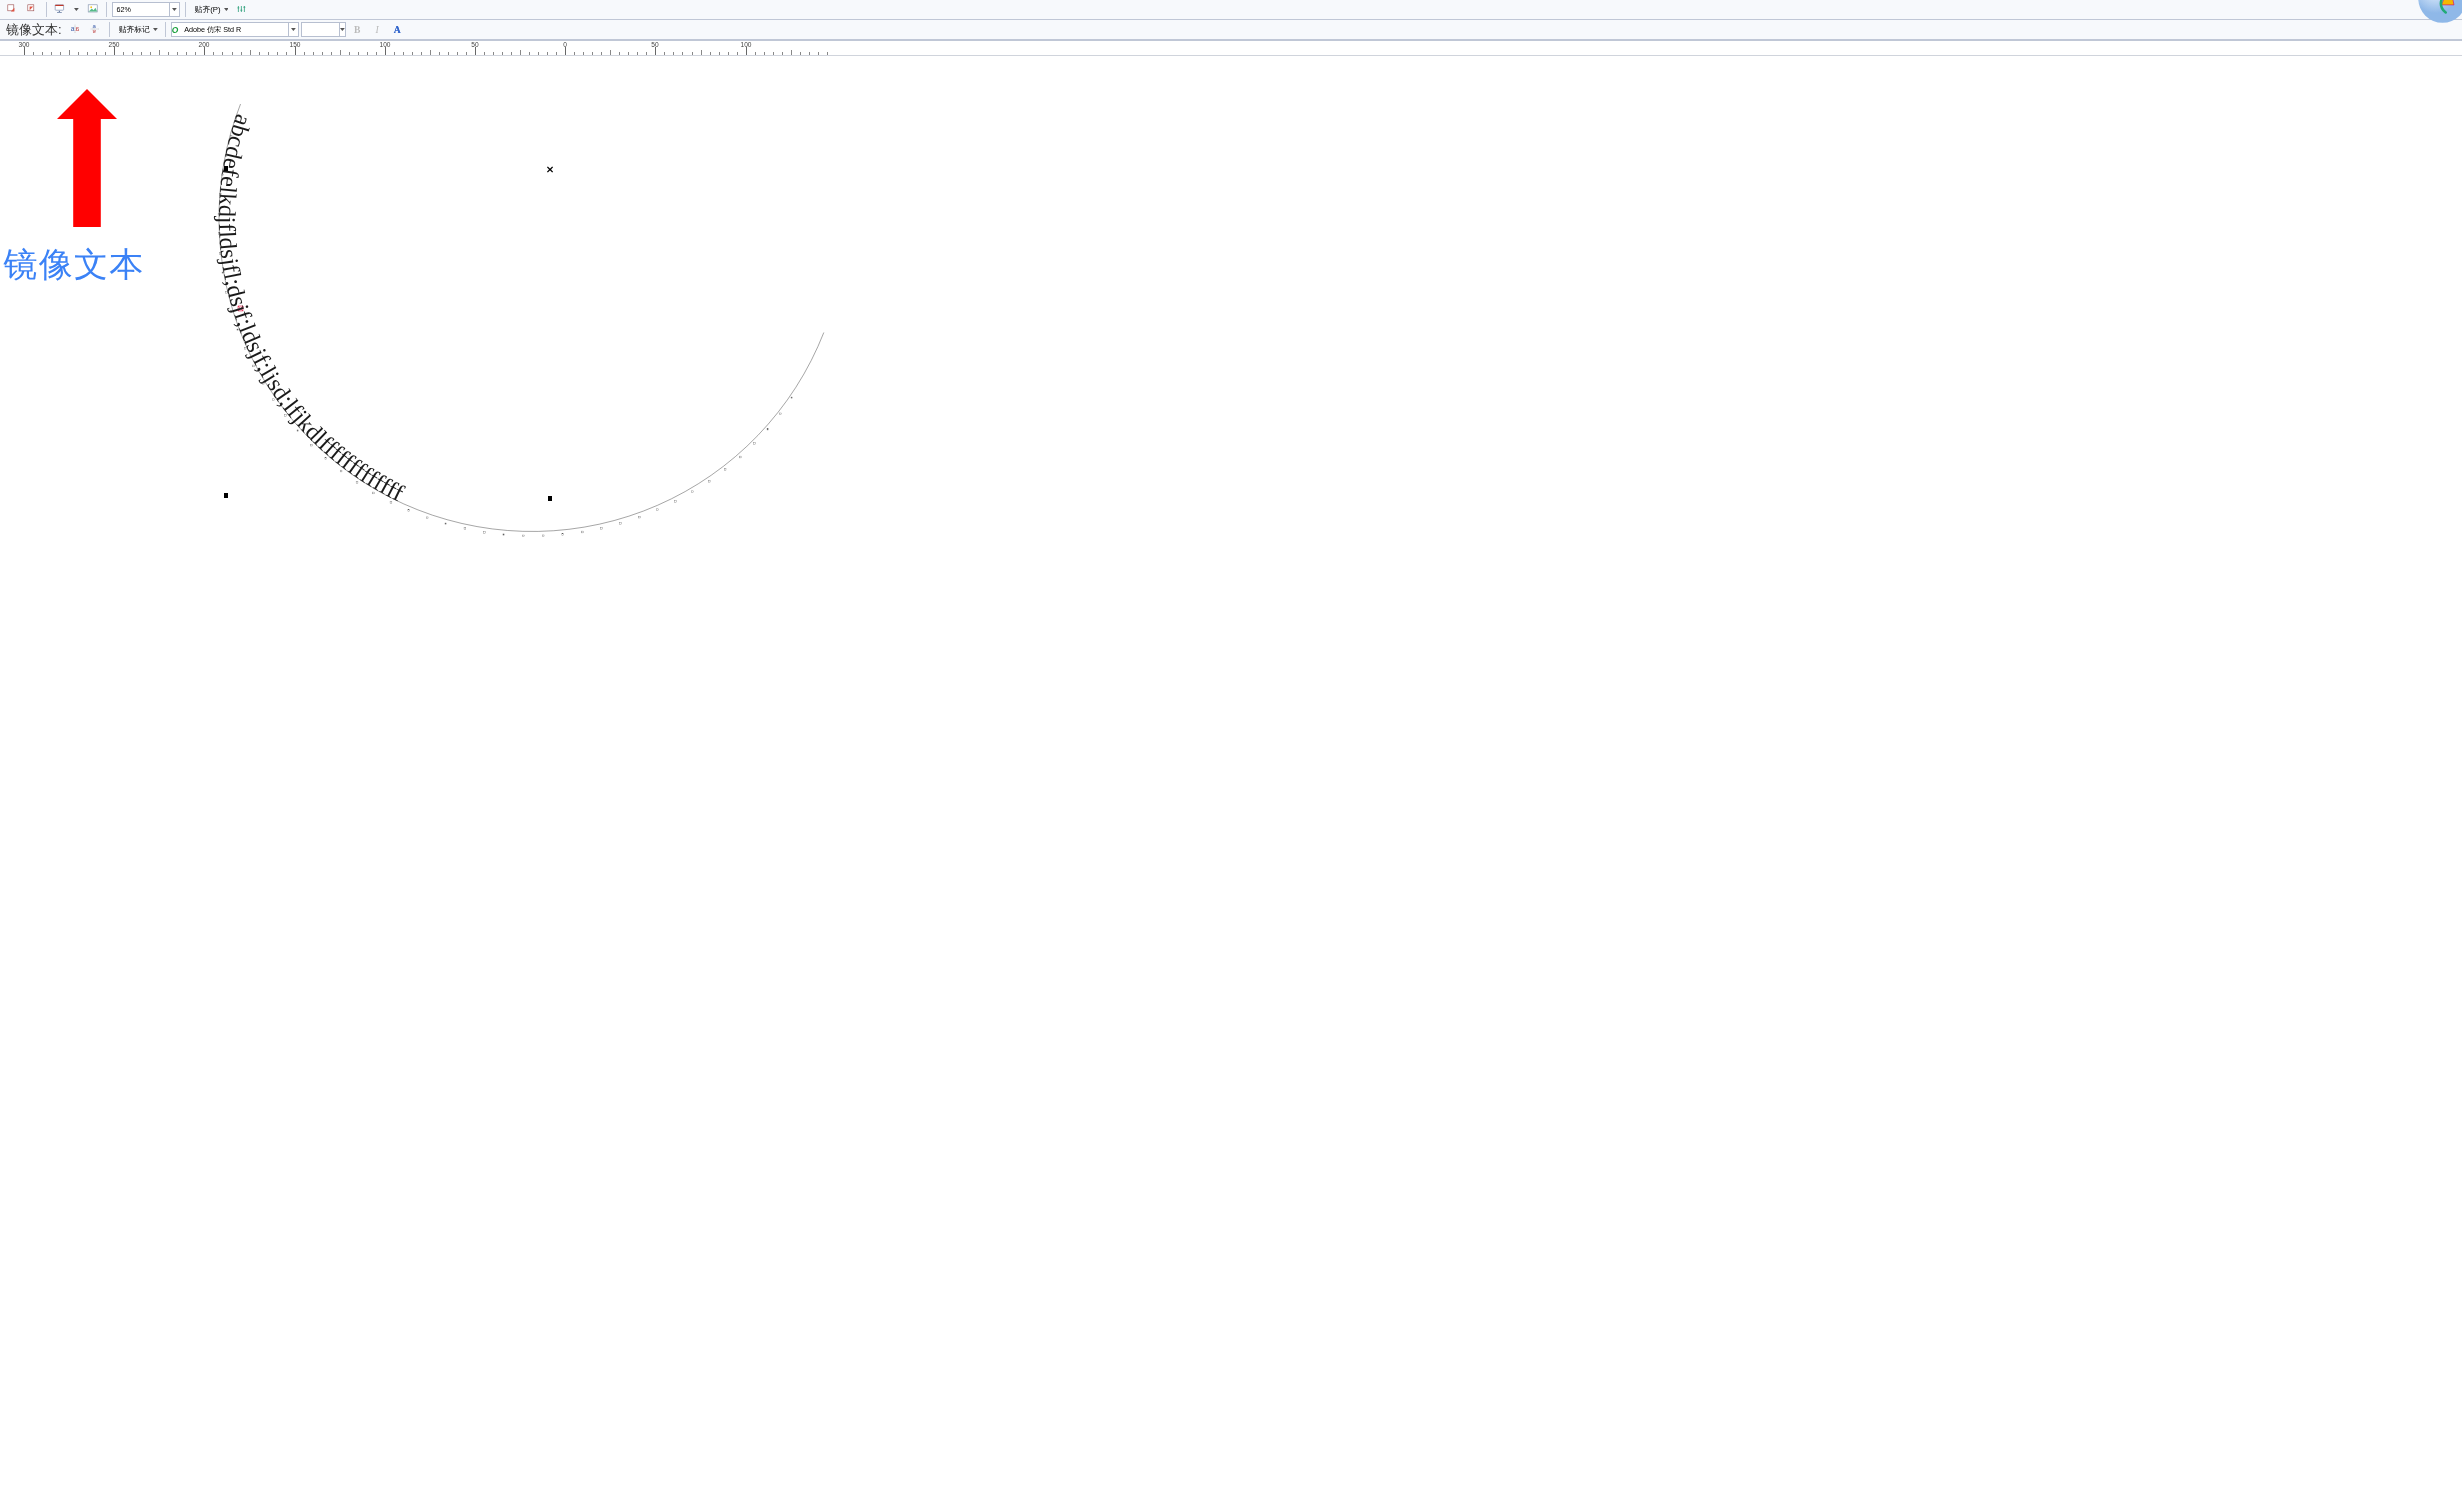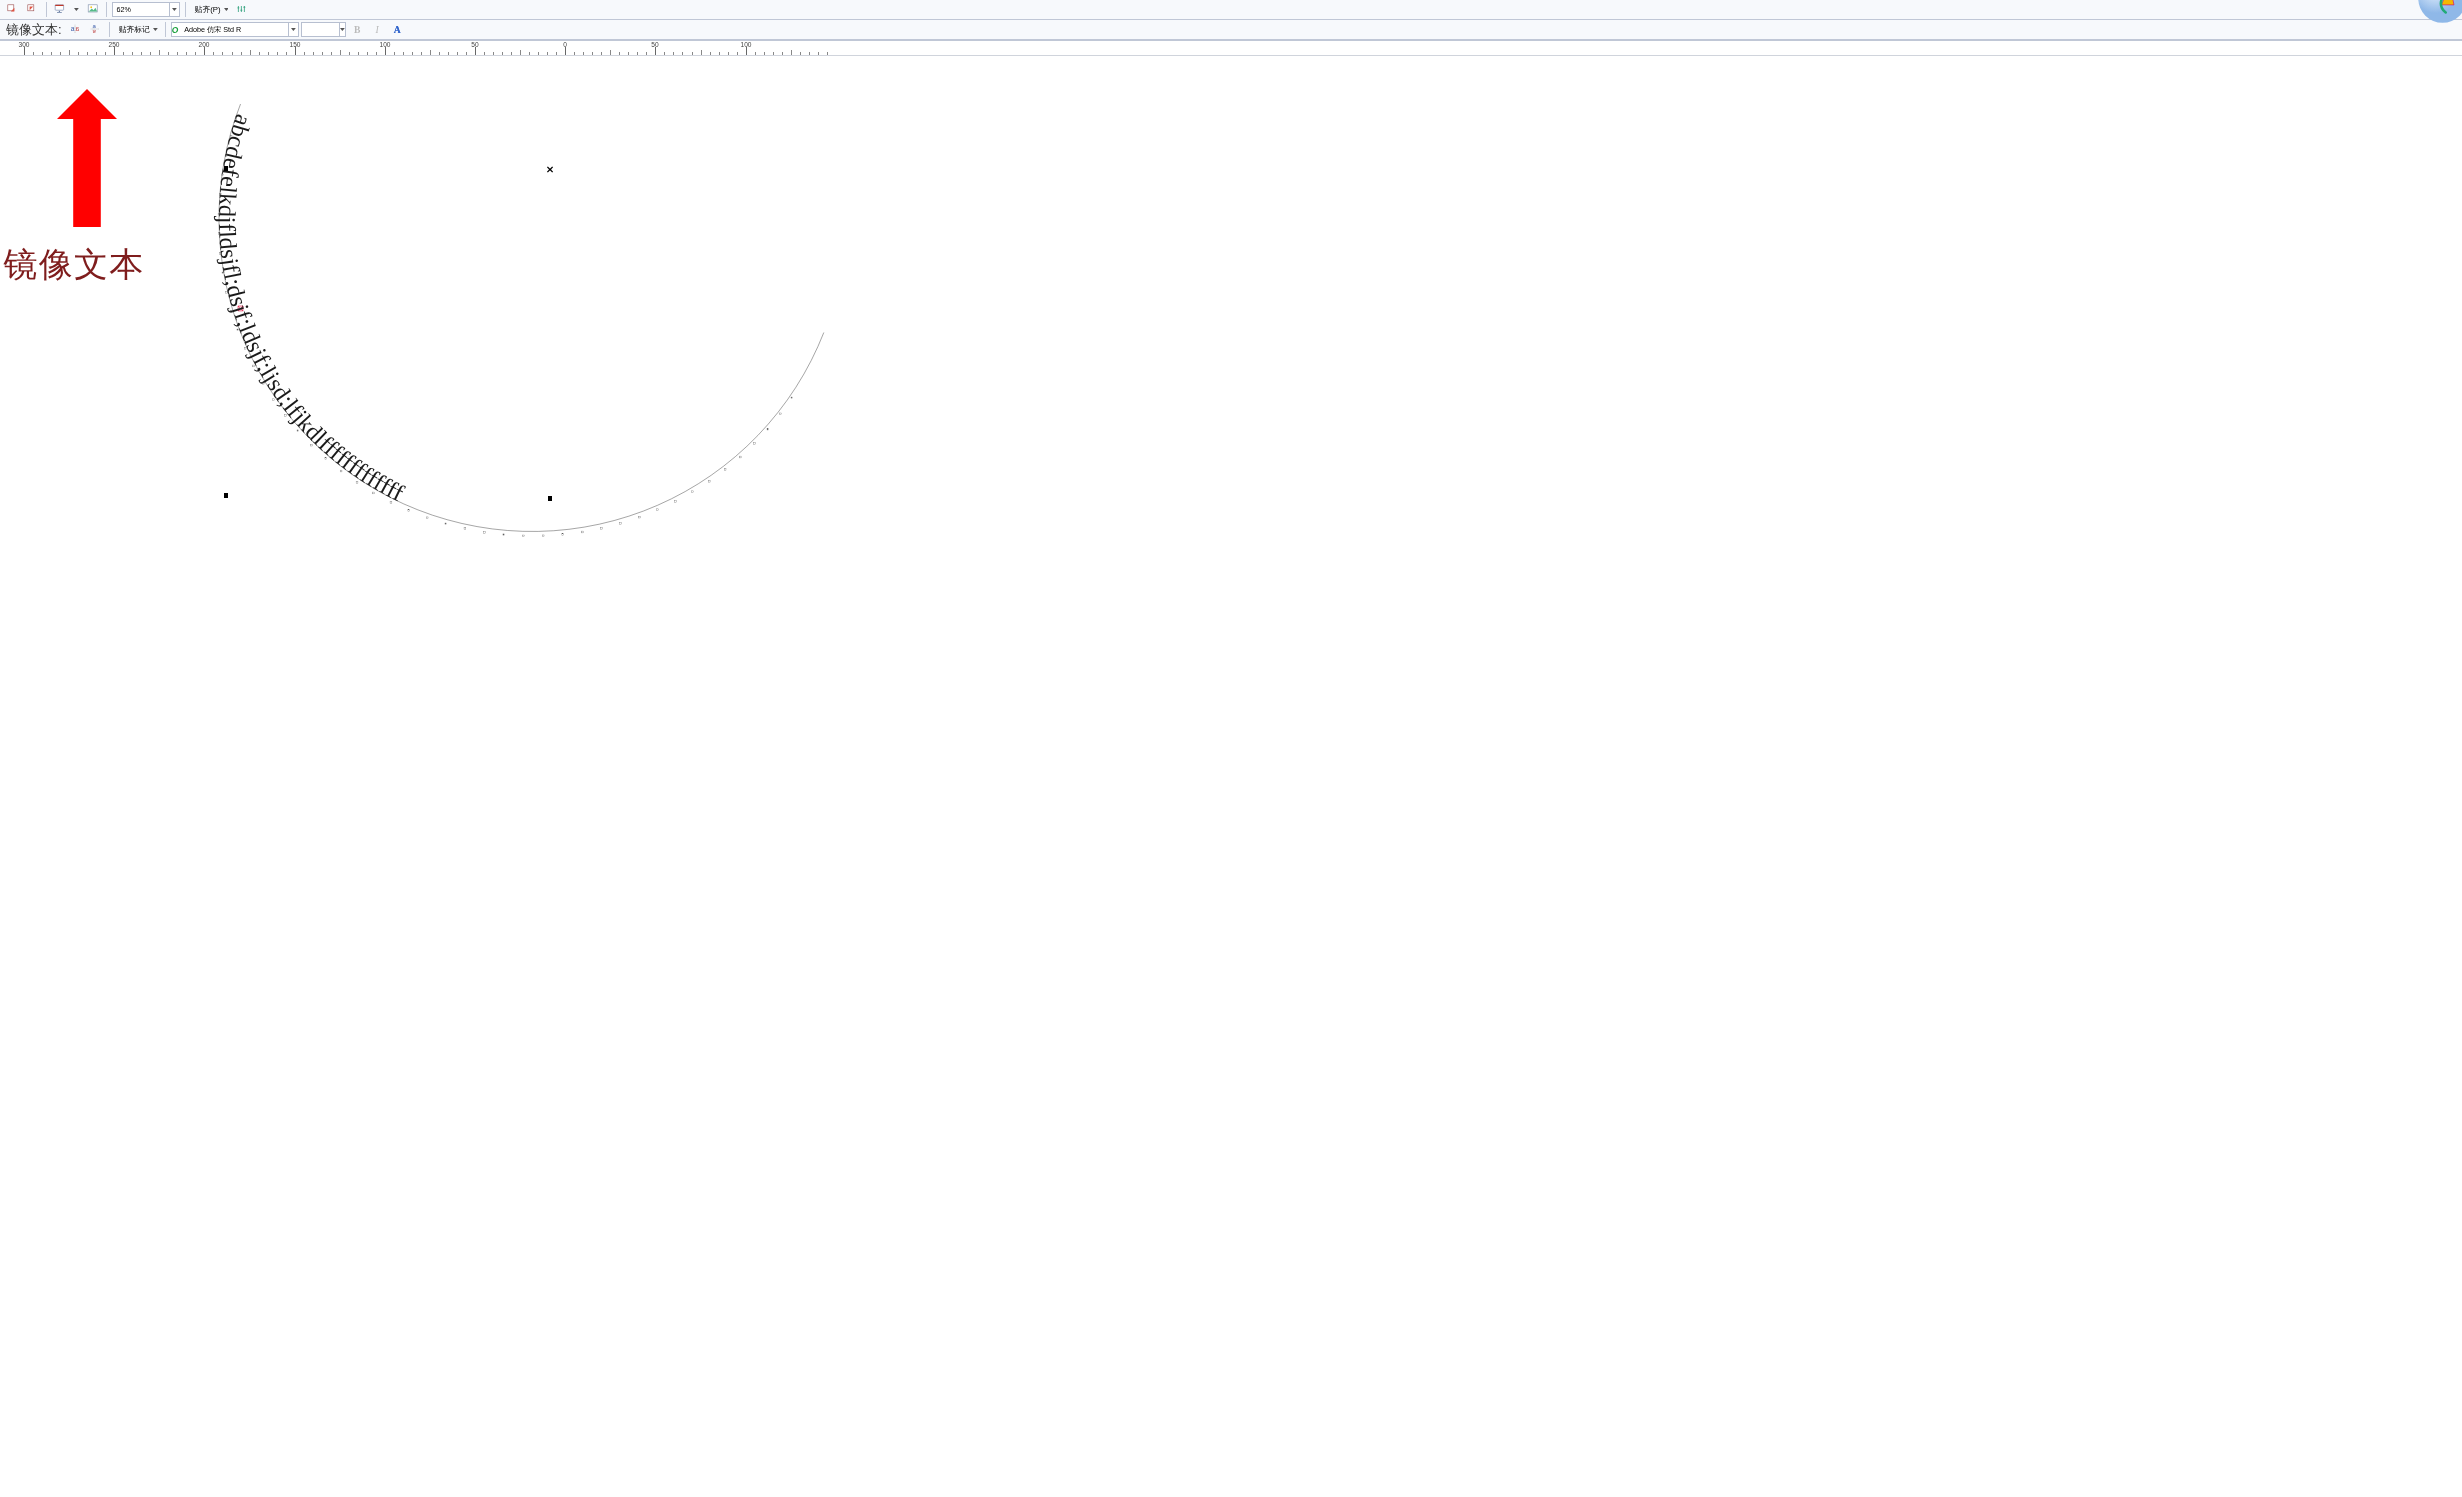--- a/index.html
+++ b/index.html
@@ -24,21 +24,21 @@
   .ruler .maj{position:absolute;bottom:0;width:0.6px;height:8.4px;background:#666;}
   .ruler .min{position:absolute;bottom:0;width:0.6px;height:3.6px;background:#888;}
   .ruler .num{position:absolute;top:0;transform:translateX(-50%);}
 
   
   .canvas-wrap{position:relative;height:calc(100vh - 54px);overflow:hidden;background:#fff;}
   .canvas{position:absolute;inset:0;}
 
   
   .anno-arrow{position:absolute;left:30px;top:30px;}
-  .anno-text{position:absolute;left:3.6px;top:186px;color:#7f1d1d;font-family:"KaiTi","STKaiti","SimSun",serif;font-size:34px;letter-spacing:1.2px;}
+  .anno-text{position:absolute;left:3.6px;top:186px;color:#3b82f6;font-family:"KaiTi","STKaiti","SimSun",serif;font-size:34px;letter-spacing:1.2px;}
 
   
   .pathsvg{position:absolute;left:72px;top:48px;}
   .selhandle{position:absolute;width:4.2px;height:4.2px;background:#000;}
   .x-mark{position:absolute;font-weight:bold;font-size:9.6px;color:#000;}
 
   
   .corner-badge{position:absolute;right:-6px;top:-27px;width:51px;height:51px;}
 </style>
 </head>

